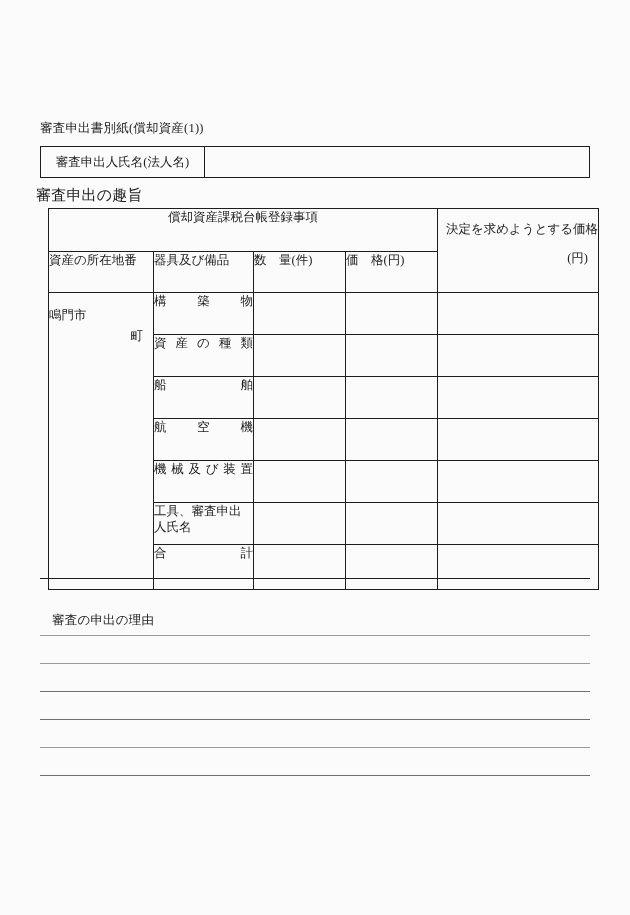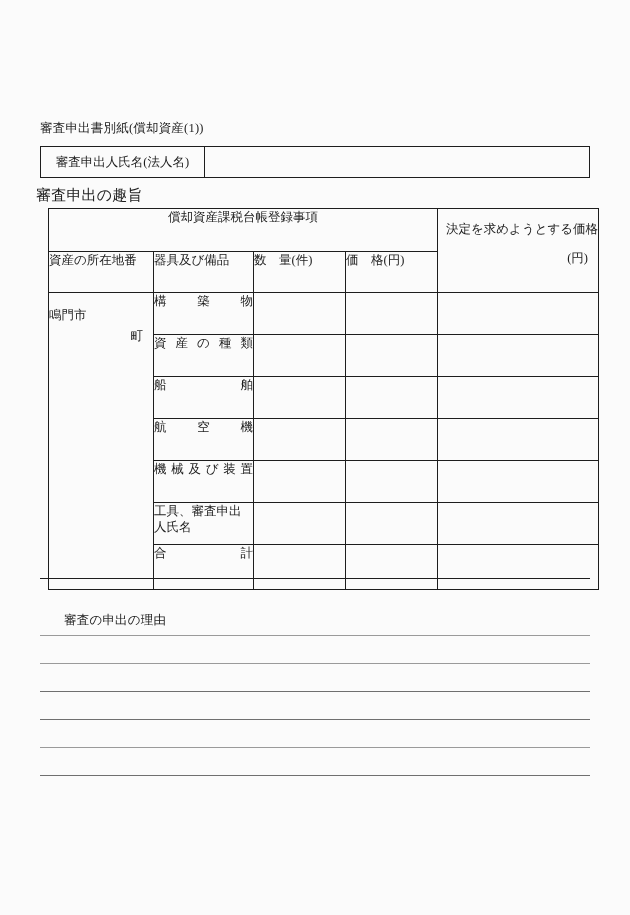--- a/index.html
+++ b/index.html
@@ -44,21 +44,21 @@
   .section-label-shushi {
     position: absolute;
     left: 36px;
     top: 186px;
     font-size: 15px;
     letter-spacing: 0.2px;
     white-space: nowrap;
   }
   .section-label-riyu {
     position: absolute;
-    left: 64px;
+    left: 52px;
     top: 612px;
     font-size: 12.5px;
     letter-spacing: 0.2px;
     white-space: nowrap;
   }
 
   
   .name-box {
     position: absolute;
     left: 40px;

